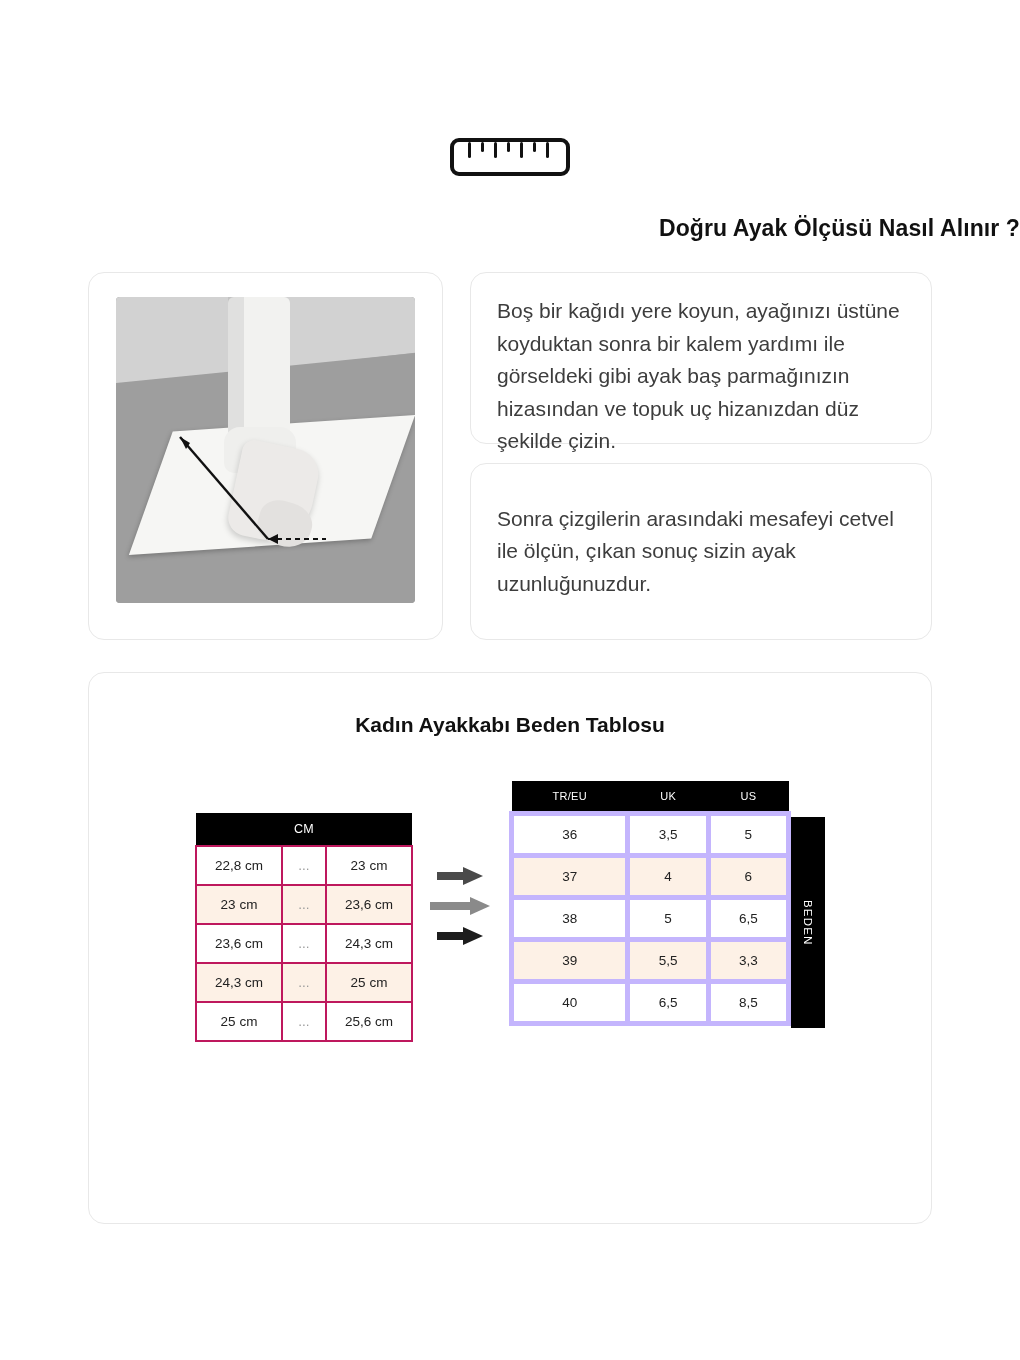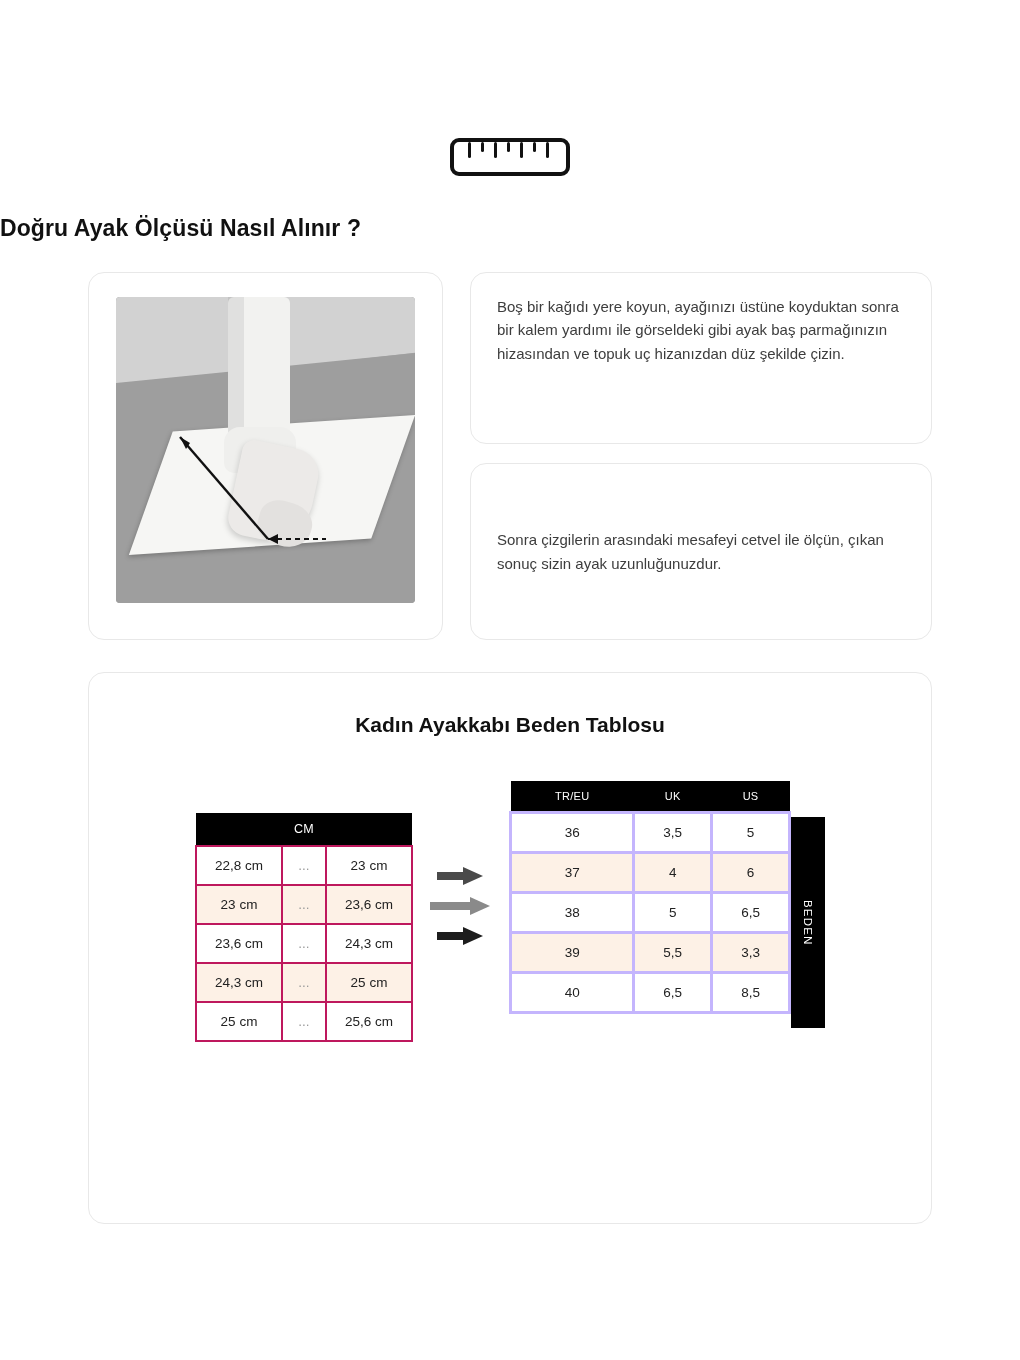--- a/index.html
+++ b/index.html
@@ -39,21 +39,21 @@
   .ruler .tick {
     position: absolute;
     top: 0;
     width: 3px;
     background: #111;
     border-radius: 2px;
   }
 
   
   .main-title {
-    text-align: left;
+    text-align: right;
     font-size: 23px;
     font-weight: bold;
     color: #111;
     margin-top: 39px;
     letter-spacing: 0.1px;
   }
 
   
   .top-row {
     display: flex;
@@ -175,21 +175,21 @@
   }
 
   .text-col {
     display: flex;
     flex-direction: column;
     gap: 19px;
     flex: 1;
   }
   .text-card {
     padding: 22px 26px;
-    font-size: 15px;
+    font-size: 21px;
     line-height: 1.55;
     color: #3d3d3d;
   }
   .text-card.first { height: 172px; box-sizing: border-box; }
   .text-card.second { height: 177px; box-sizing: border-box; display: flex; align-items: center; }
 
   
   .table-card {
     margin: 32px 88px 0 88px;
     height: 552px;
@@ -252,21 +252,21 @@
   .sz-table { width: 282px; }
   .sz-table th {
     background: #000;
     color: #fff;
     font-weight: normal;
     font-size: 11px;
     padding: 9px 0;
     letter-spacing: .3px;
   }
   .sz-table td {
-    border: 3px solid #c4b5fd;
+    border: 5px solid #c4b5fd;
     text-align: center;
     padding: 11px 0;
     background: #fff;
     font-size: 13.5px;
   }
   .sz-table tr.alt td { background: #fdf1e6; }
 
   .beden-bar {
     width: 34px;
     height: 211px;

